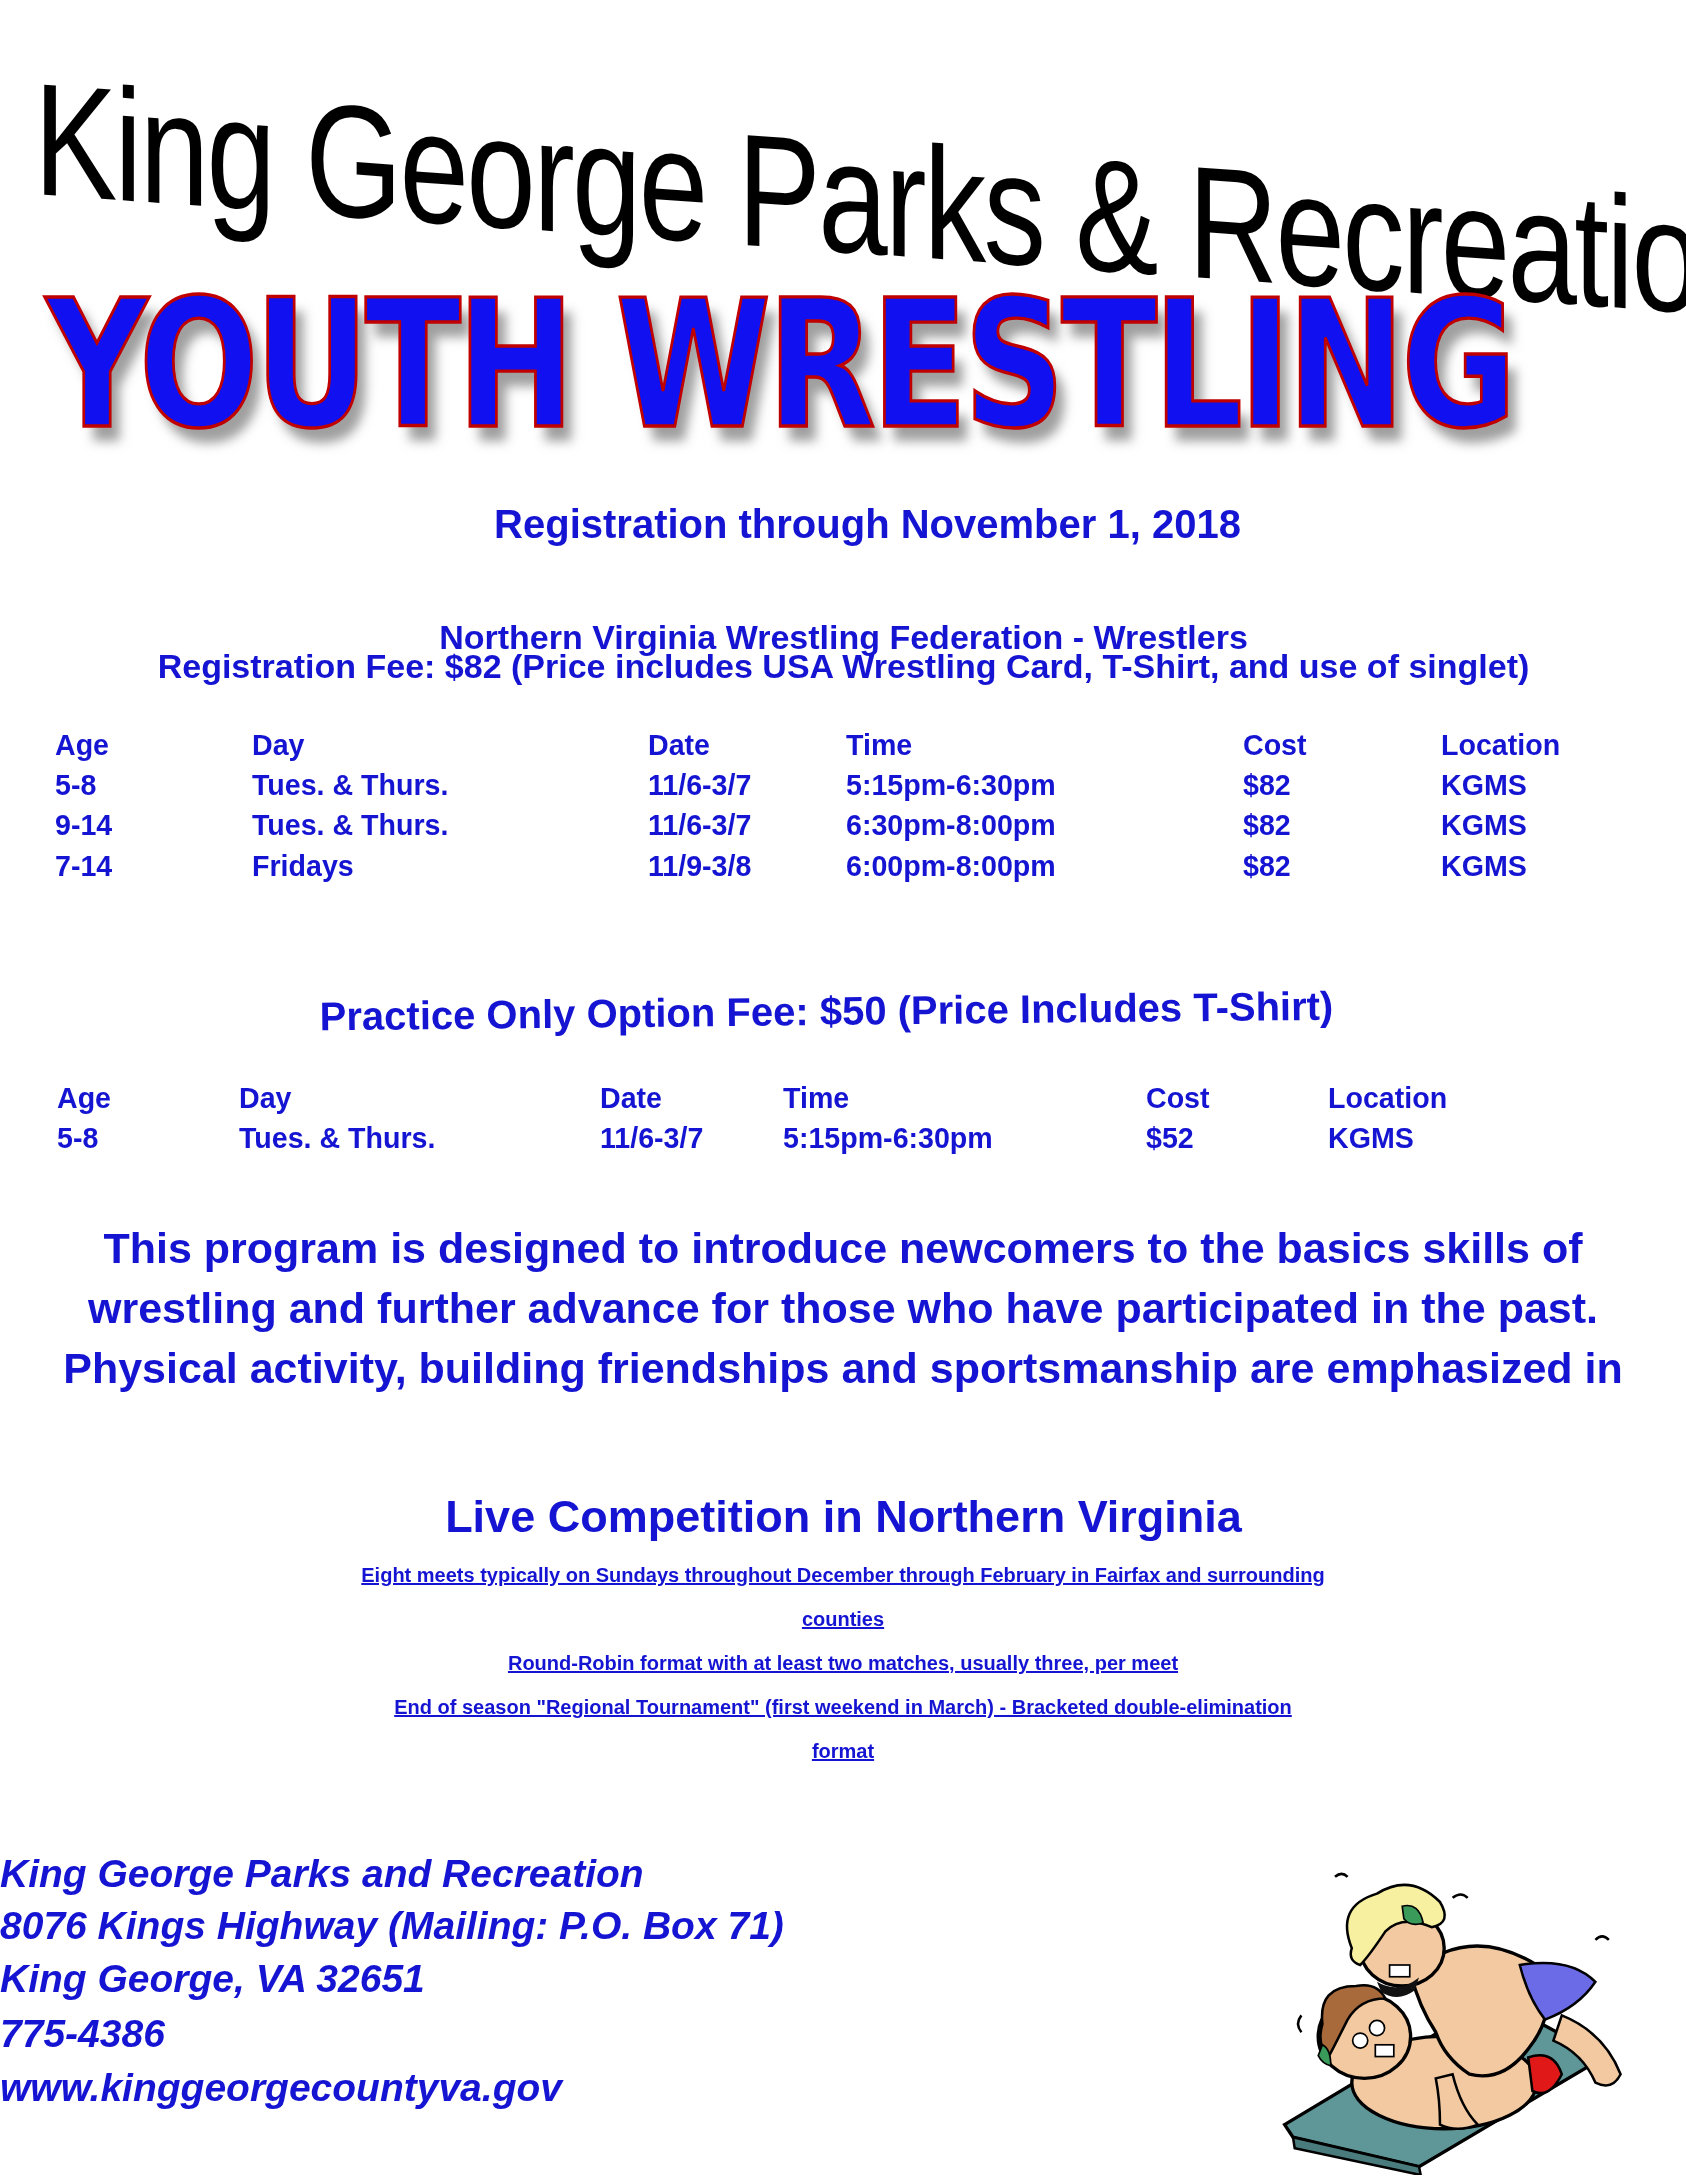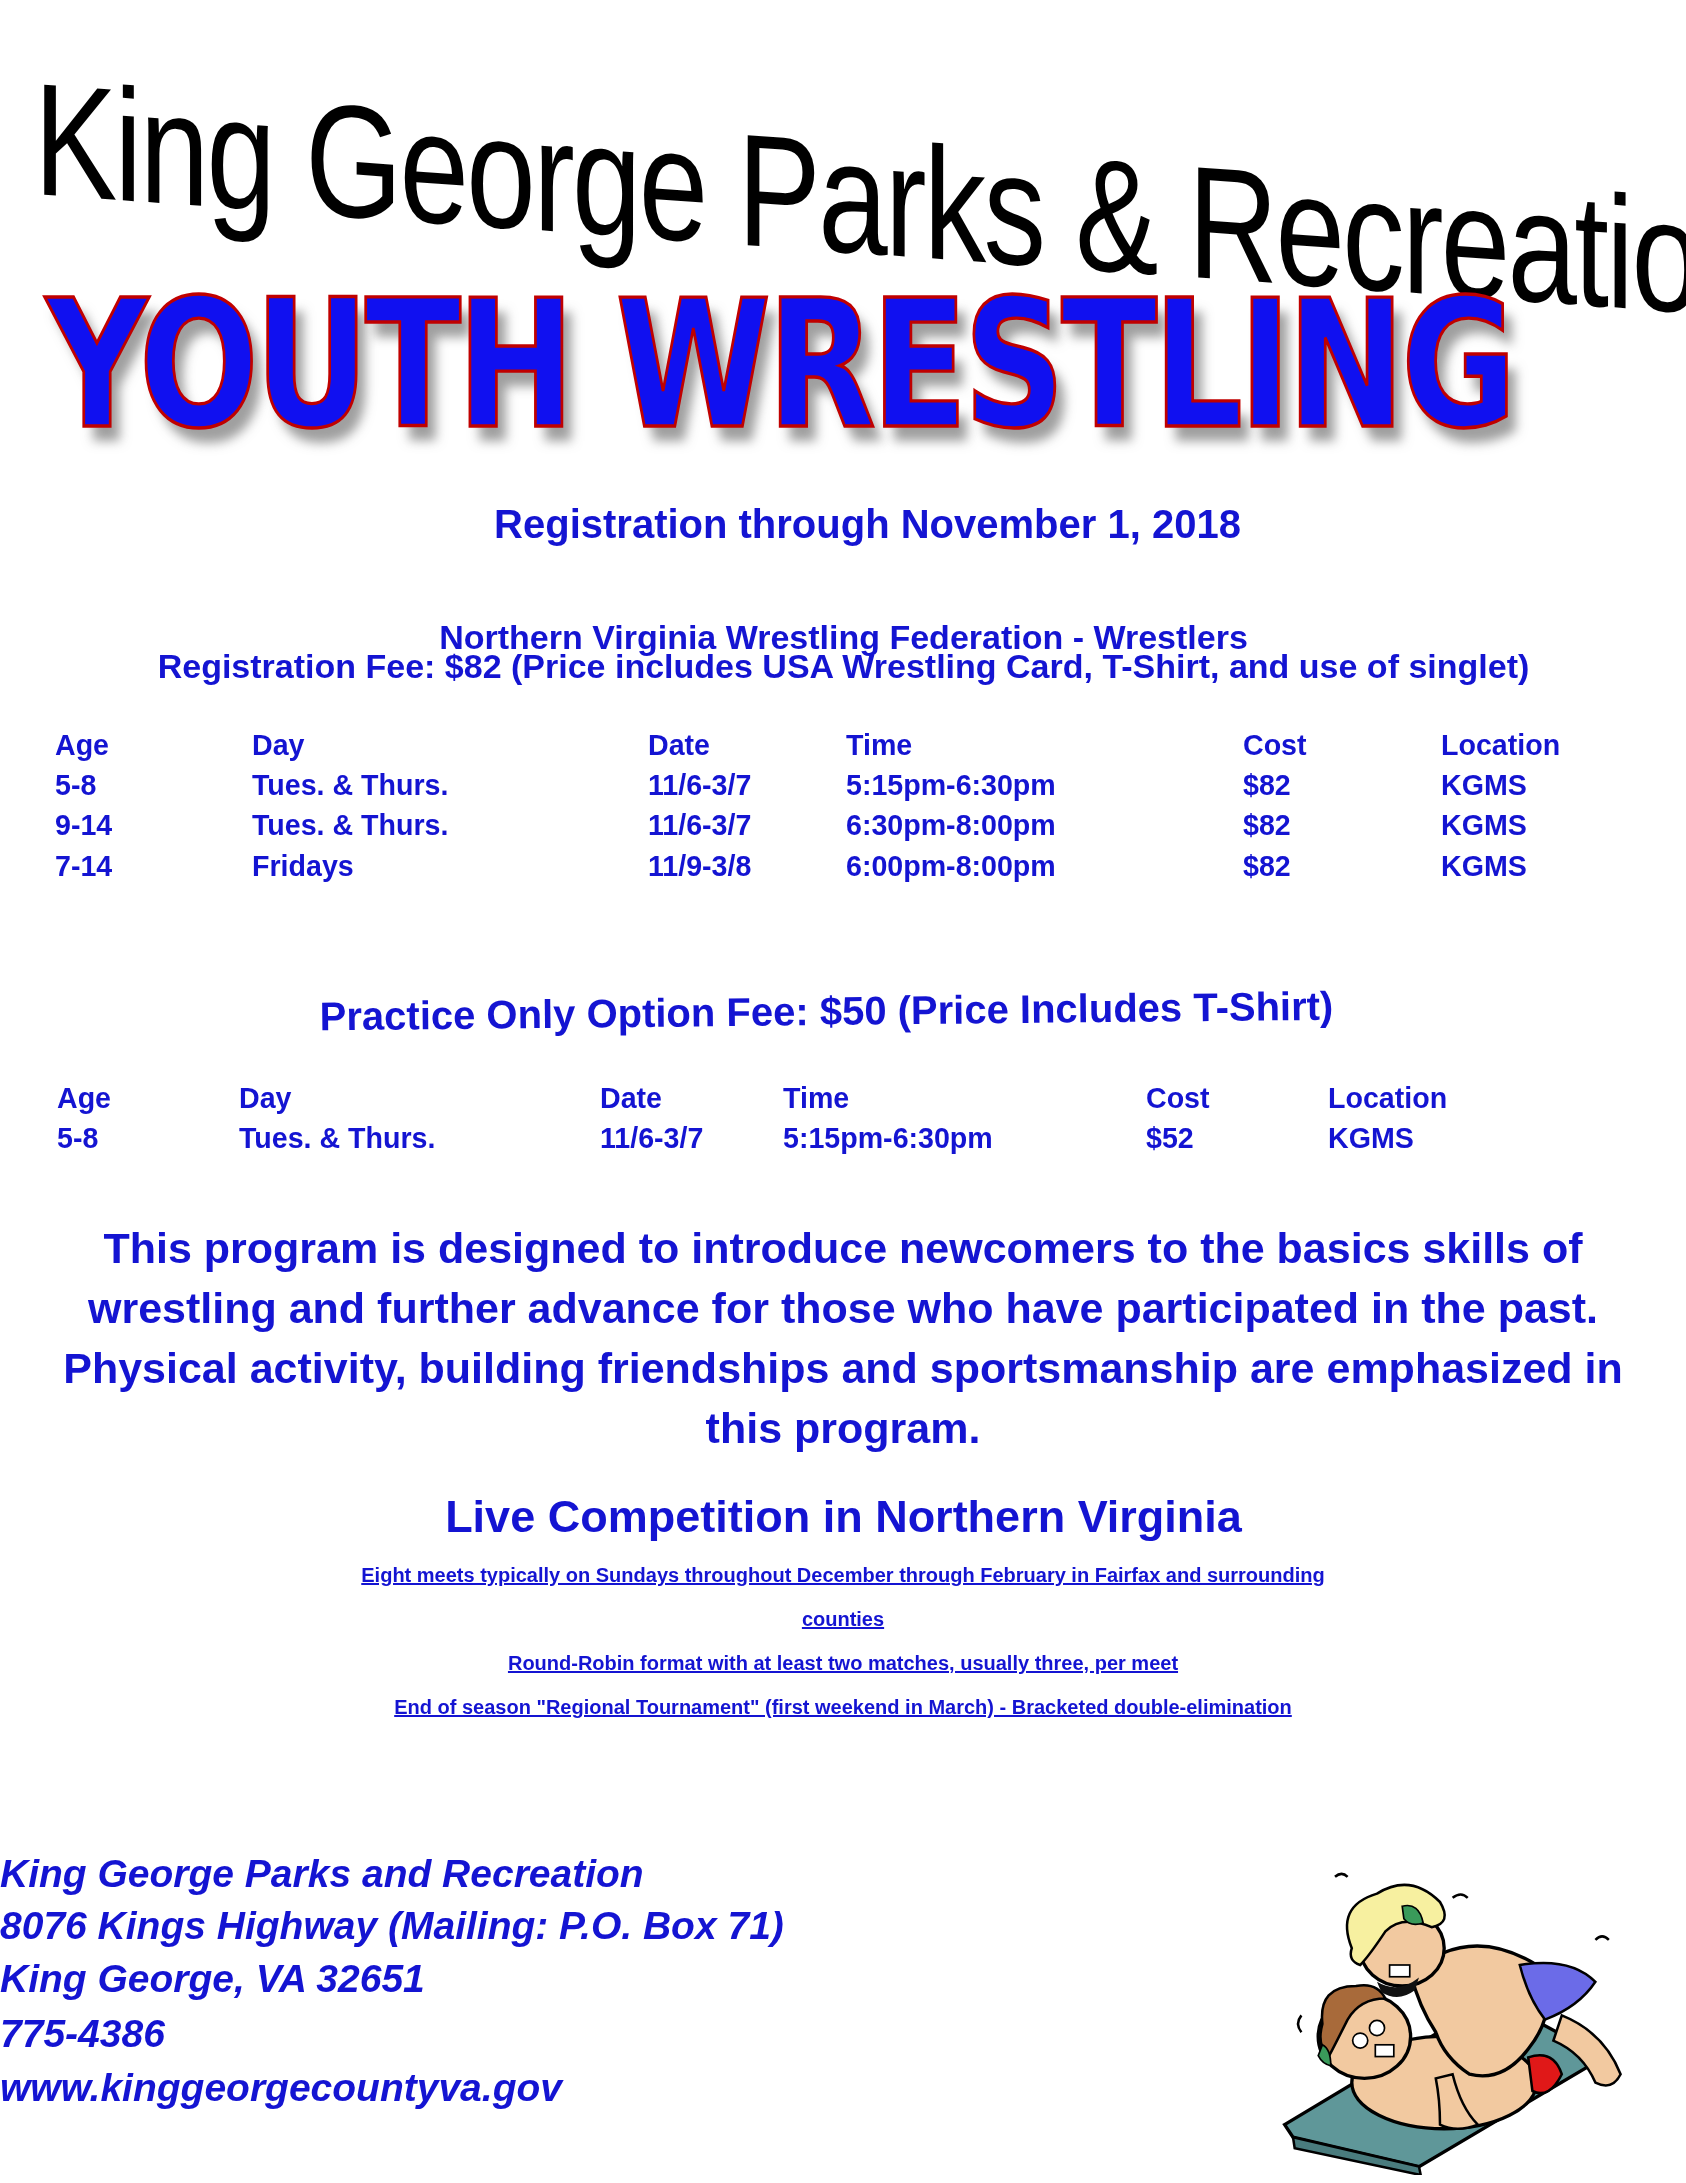--- a/index.html
+++ b/index.html
@@ -98,29 +98,29 @@
     <span class="cell" style="left:783px;top:1122px">5:15pm-6:30pm</span>
     <span class="cell" style="left:1146px;top:1122px">$52</span>
     <span class="cell" style="left:1328px;top:1122px">KGMS</span>
   </div>
 </div>
 
 <div class="abs center para">
   <div>This program is designed to introduce newcomers to the basics skills of</div>
   <div>wrestling and further advance for those who have participated in the past.</div>
   <div>Physical activity, building friendships and sportsmanship are emphasized in</div>
-  <div>this program.</div>
 </div>
 
 <div class="abs center live-heading">Live Competition in Northern Virginia</div>
 <div class="abs center live-line" style="top:1553px">
   <div>Eight meets typically on Sundays throughout December through February in Fairfax and surrounding</div>
   <div>counties</div>
   <div>Round-Robin format with at least two matches, usually three, per meet</div>
   <div>End of season "Regional Tournament" (first weekend in March) - Bracketed double-elimination</div>
+  <div>format</div>
 </div>
 
 <div class="abs contact" style="top:1852px">King George Parks and Recreation</div>
 <div class="abs contact" style="top:1904px">8076 Kings Highway (Mailing: P.O. Box 71)</div>
 <div class="abs contact" style="top:1957px">King George, VA 32651</div>
 <div class="abs contact" style="top:2012px">775-4386</div>
 <div class="abs contact" style="top:2066px">www.kinggeorgecountyva.gov</div>
 
 <div class="abs mascot">
   <svg width="420" height="336" viewBox="0 0 500 400" xmlns="http://www.w3.org/2000/svg">

